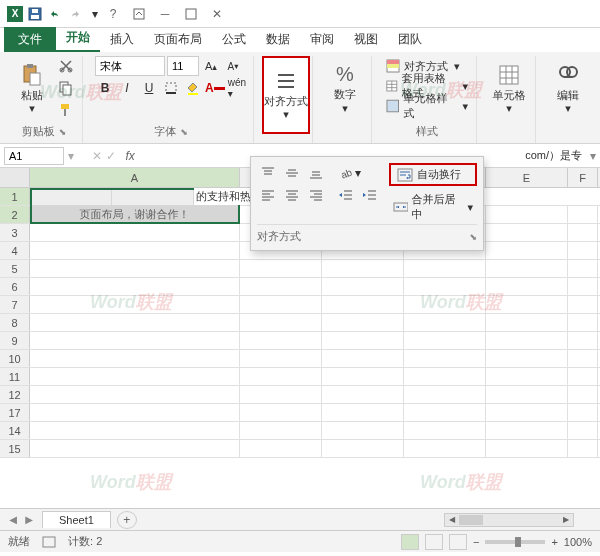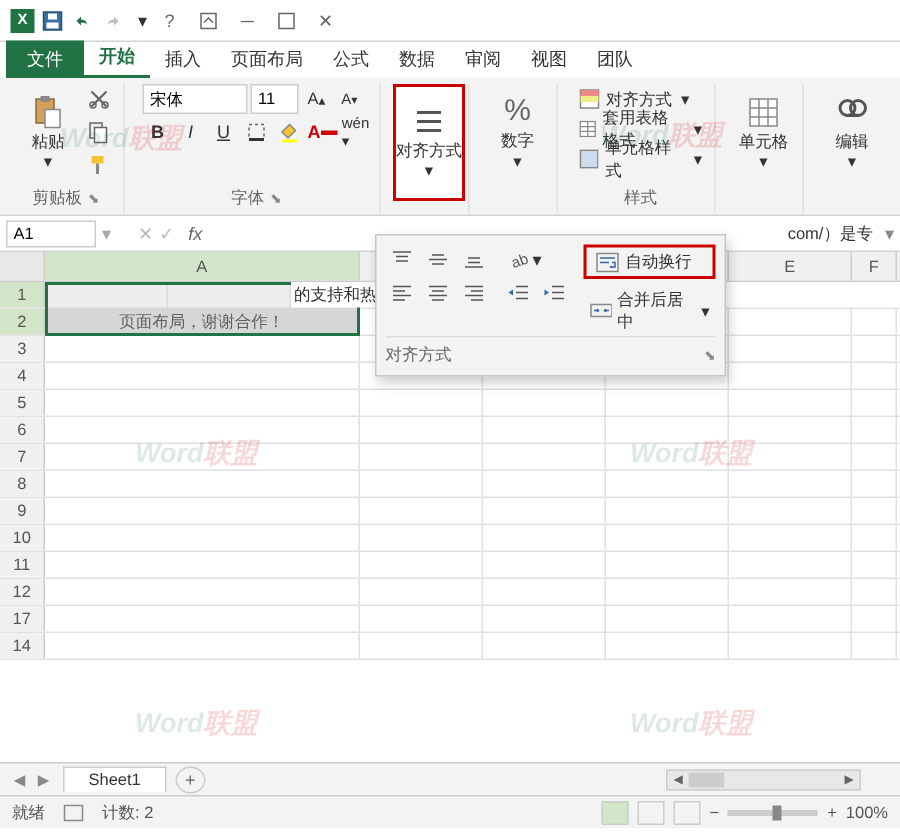--- a/index.html
+++ b/index.html
@@ -439,20 +439,29 @@
         <div class="row-h">17</div>
         <div class="cell" style="width: 210px;"></div>
         <div class="cell" style="width: 82px;"></div>
         <div class="cell" style="width: 82px;"></div>
         <div class="cell" style="width: 82px;"></div>
         <div class="cell" style="width: 82px;"></div>
         <div class="cell" style="width: 30px;"></div>
       </div>
       <div class="row">
         <div class="row-h">14</div>
+        <div class="cell" style="width: 210px;"></div>
+        <div class="cell" style="width: 82px;"></div>
+        <div class="cell" style="width: 82px;"></div>
+        <div class="cell" style="width: 82px;"></div>
+        <div class="cell" style="width: 82px;"></div>
+        <div class="cell" style="width: 30px;"></div>
+      </div>
+      <div class="row">
+        <div class="row-h">15</div>
         <div class="cell" style="width: 210px;"></div>
         <div class="cell" style="width: 82px;"></div>
         <div class="cell" style="width: 82px;"></div>
         <div class="cell" style="width: 82px;"></div>
         <div class="cell" style="width: 82px;"></div>
         <div class="cell" style="width: 30px;"></div>
       </div>
     </div>
   <div class="selection" style="left:30px;top:20px;width:210px;height:36px"></div>
 </div>

